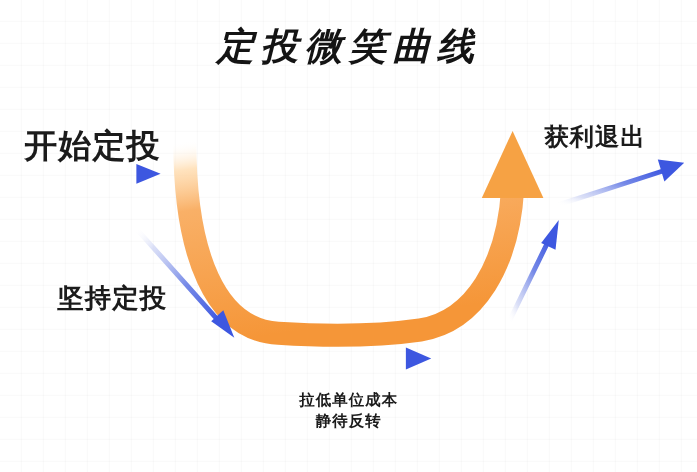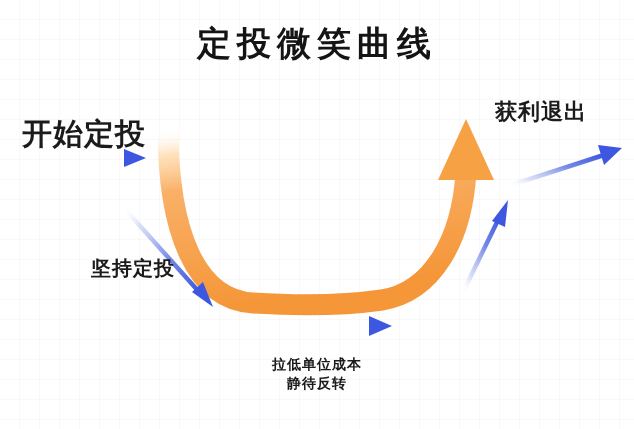--- a/index.html
+++ b/index.html
@@ -39,36 +39,36 @@
     line-height: 1.25;
   }
   #title {
     left: 0;
     right: 0;
     top: 22px;
     text-align: center;
     font-size: 34px;
     letter-spacing: 6px;
     color: #141414;
+    font-style: italic;
   }
   #label-start {
     left: 22px;
     top: 115px;
     font-size: 30px;
   }
   #label-exit {
     left: 495px;
-    top: 98px;
+    top: 112px;
     font-size: 22px;
   }
   #label-persist {
     left: 52px;
     top: 256px;
-    font-size: 20px;
-    margin-left: 39px;
+    font-size: 24px;
   }
   #label-continue {
     left: 487px;
     top: 258px;
     font-size: 22px;
   }
   #label-bottom {
     left: 0;
     right: 0;
     top: 356px;

